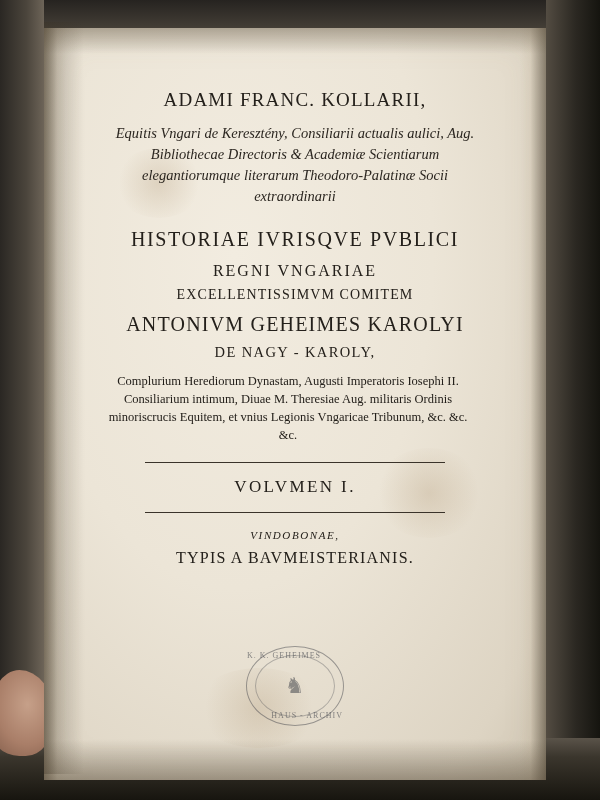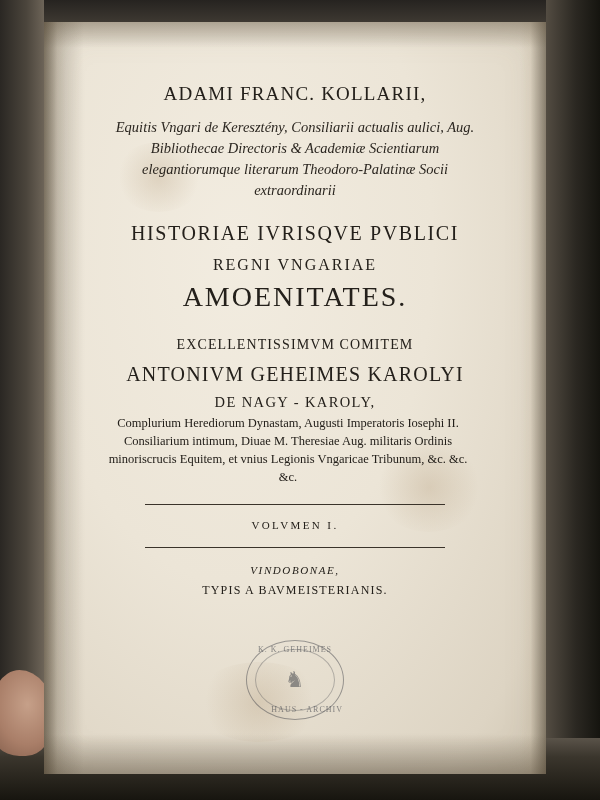--- a/index.html
+++ b/index.html
@@ -51,21 +51,21 @@
     width: 66px; height: 86px;
     background: radial-gradient(ellipse at 60% 40%, #c6a089 0%, #a97e68 55%, #7d5947 100%);
     border-radius: 50% 55% 45% 50% / 60% 55% 45% 40%;
     filter: blur(0.6px);
   }
 
   
   .page {
     position: absolute;
     left: 44px;
-    top: 22px;
+    top: 28px;
     width: 502px;
     height: 752px;
     background:
       radial-gradient(ellipse at 38% 30%, #f2ece0 0%, #ece5d7 45%, #ddd4c3 85%, #cfc5b2 100%);
     box-shadow: inset 0 0 40px rgba(120,105,80,0.22);
   }
   .page-edge-left {
     position: absolute;
     left: 0; top: 0; width: 22px; height: 752px;
     background: linear-gradient(90deg, rgba(90,78,58,0.55) 0%, rgba(190,175,150,0.15) 60%, rgba(255,255,255,0) 100%);
@@ -145,46 +145,46 @@
     margin-bottom: 9px;
   }
   .dedicatee-2 {
     font-size: 20px;
     letter-spacing: 1.2px;
     margin-bottom: 7px;
   }
   .dedicatee-3 {
     font-size: 14.5px;
     letter-spacing: 1.4px;
-    margin-bottom: 4px;
+    margin-bottom: 12px;
   }
   .offices {
     font-size: 12.5px;
     line-height: 1.42;
     margin: 0 38px 18px 24px;
   }
   .rule {
     height: 1px;
     background: #3a332a;
     margin: 0 auto;
     width: 300px;
   }
   .volume {
-    font-size: 11px;
+    font-size: 17px;
     letter-spacing: 2.4px;
     margin: 14px 0 14px 0;
   }
   .imprint-city {
     font-size: 11px;
     font-style: italic;
     letter-spacing: 1.6px;
     margin: 16px 0 6px 0;
   }
   .imprint-printer {
-    font-size: 12px;
+    font-size: 16px;
     letter-spacing: 1.2px;
     font-variant: small-caps;
     margin-bottom: 14px;
   }
   .year {
     font-size: 13px;
     letter-spacing: 1.4px;
   }
 
   
@@ -206,21 +206,21 @@
     flex-direction: column;
     opacity: 0.85;
   }
   .stamp-inner {
     width: 78px; height: 60px;
     border-radius: 50%;
     border: 1px solid rgba(60,62,70,0.38);
     display: flex; align-items: center; justify-content: center;
   }
   .stamp-top {
-    position: absolute; top: 4px; width: 100%; text-align: center;
+    position: absolute; top: 4px; width: 100%; text-align: left;
   }
   .stamp-bottom {
     position: absolute; bottom: 5px; width: 100%; text-align: right;
   }
   .eagle {
     font-size: 22px;
     line-height: 1;
     color: rgba(55,58,66,0.6);
   }
 
@@ -255,21 +255,20 @@
     <div class="foxing" style="left:150px; top:640px; width:130px; height:80px;"></div>
 
     <div class="content">
 
       <div class="line author">ADAMI FRANC. KOLLARII,</div>
 
       <div class="line titles-italic">Equitis Vngari de Keresztény, Consiliarii actualis aulici, Aug. Bibliothecae Directoris &amp; Academiæ Scientiarum elegantiorumque literarum Theodoro-Palatinæ Socii extraordinarii</div>
 
       <div class="line work-1">HISTORIAE IVRISQVE PVBLICI</div>
       <div class="line work-2">REGNI VNGARIAE</div>
-      <div class="line work-3">AMOENITATES.</div>
 
 
       <div class="line dedicatee-1">EXCELLENTISSIMVM COMITEM</div>
       <div class="line dedicatee-2">ANTONIVM GEHEIMES KAROLYI</div>
       <div class="line dedicatee-3">DE NAGY - KAROLY,</div>
 
       <div class="line offices">Complurium Herediorum Dynastam, Augusti Imperatoris Iosephi II. Consiliarium intimum, Diuae M. Theresiae Aug. militaris Ordinis minoriscrucis Equitem, et vnius Legionis Vngaricae Tribunum, &amp;c. &amp;c. &amp;c.</div>
 
       <div class="rule"></div>
       <div class="line volume">VOLVMEN I.</div>

